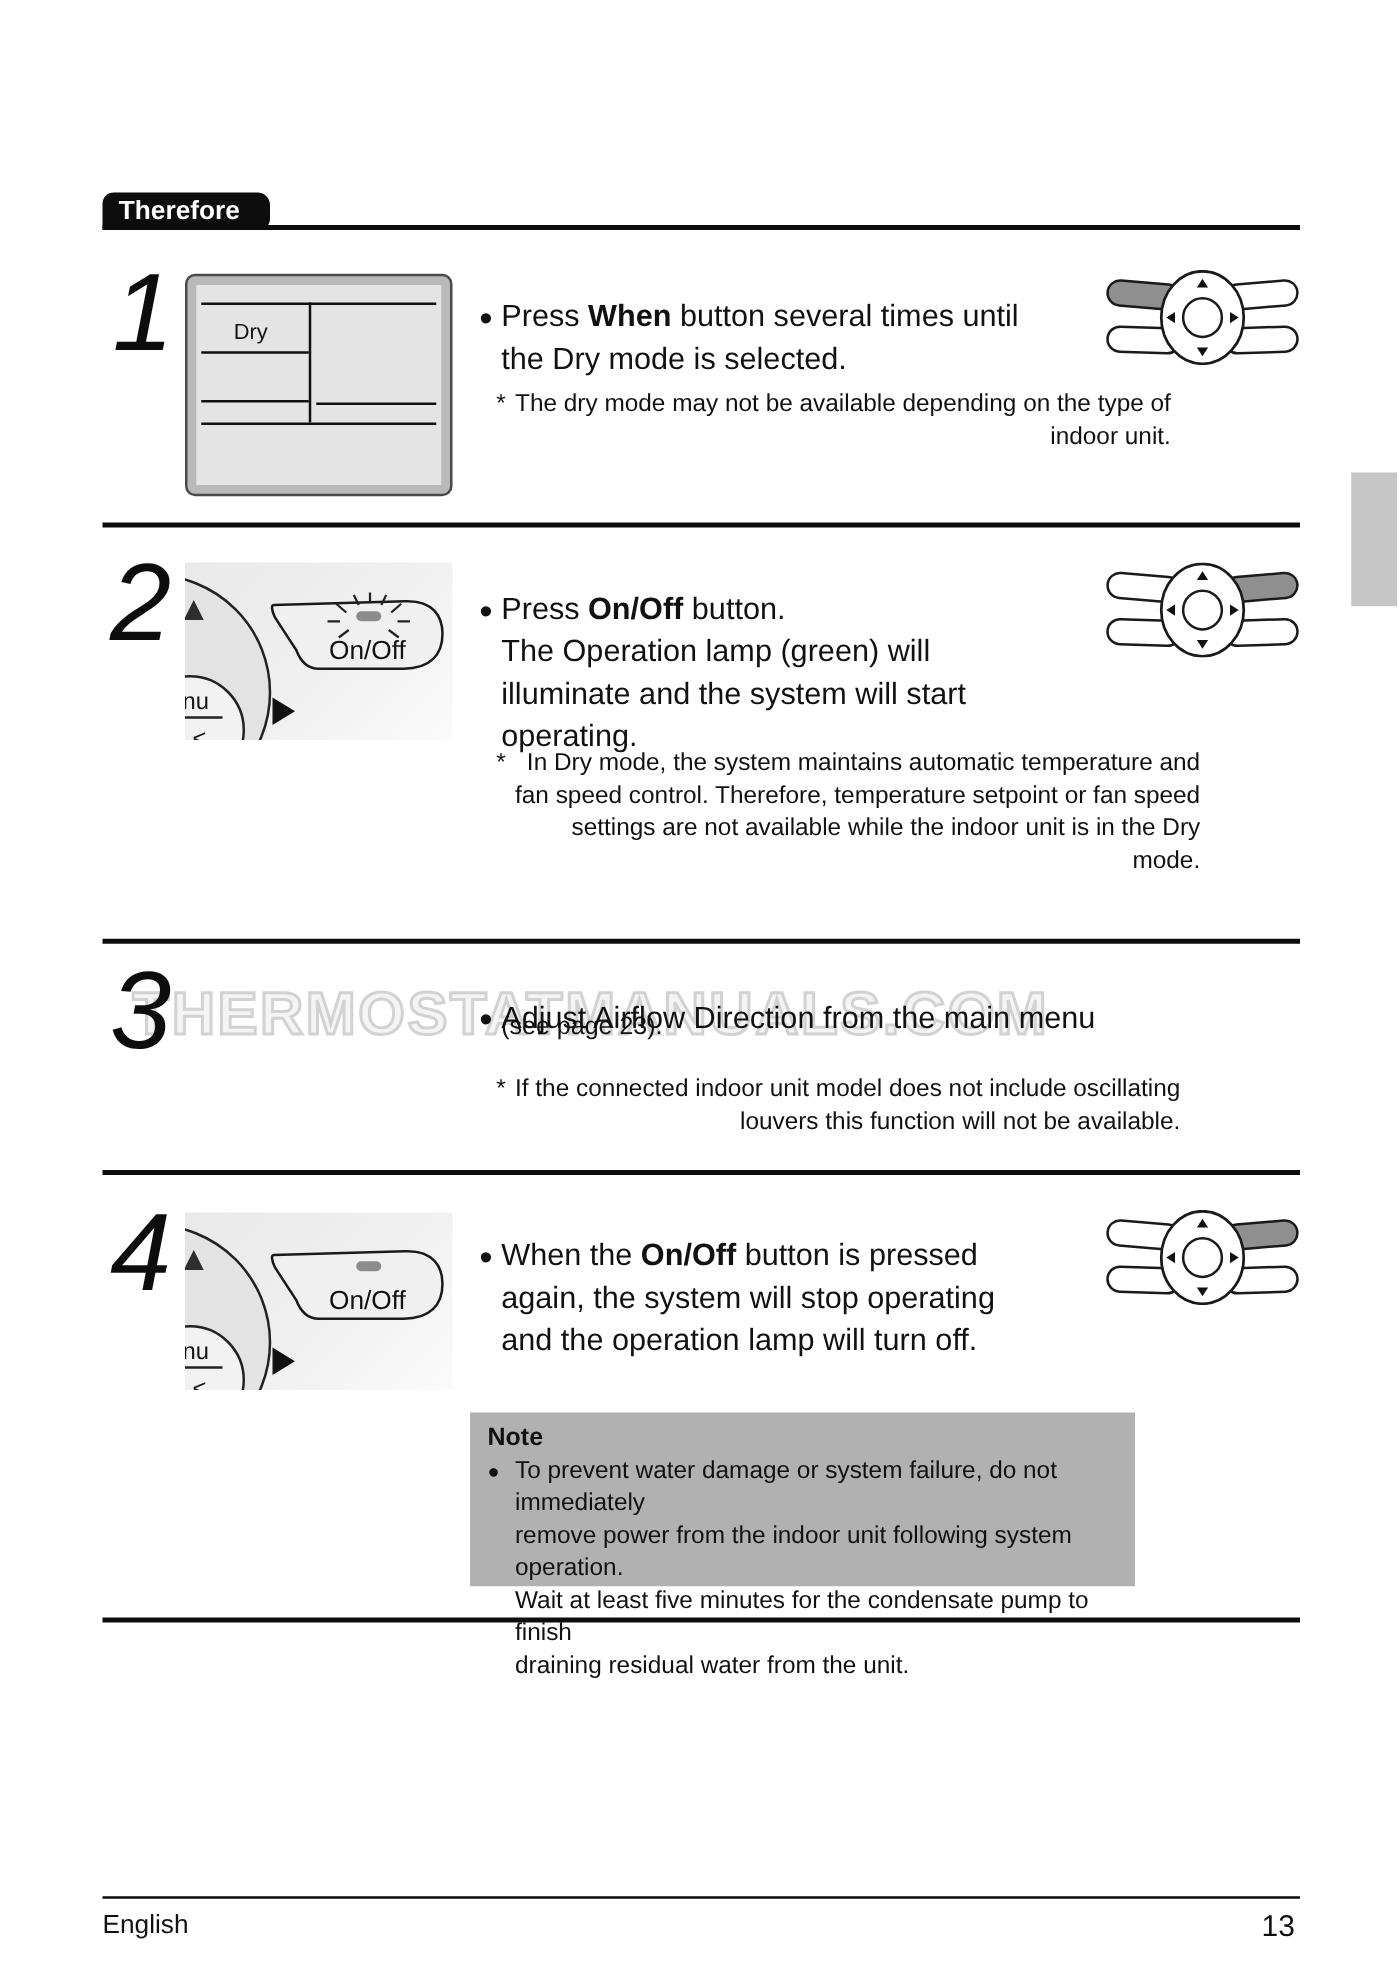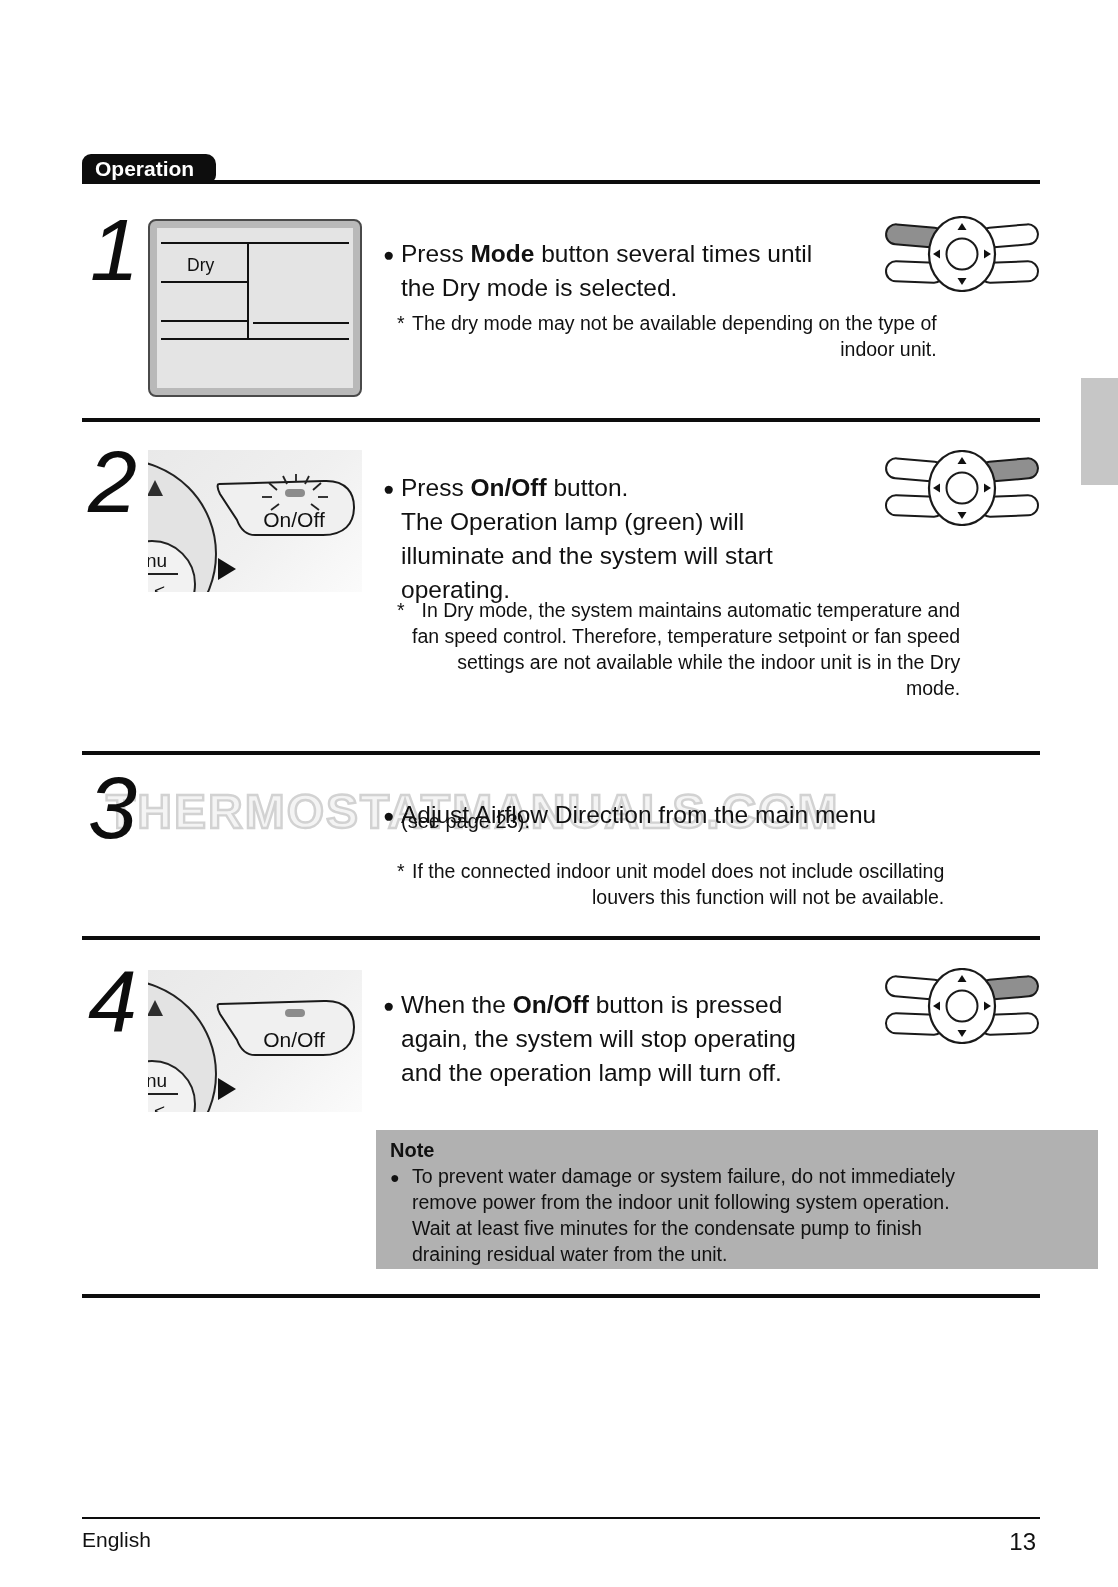--- a/index.html
+++ b/index.html
@@ -54,57 +54,57 @@
     position:absolute;left:148px;width:214px;height:142px;overflow:hidden;
     background:linear-gradient(135deg,#e9e9e9 0%,#f0f0f0 55%,#fbfbfb 100%);
   }
   
   .remote{position:absolute;left:884px;width:156px;height:76px;}
   .remote .pill{fill:#ffffff;stroke:#1a1a1a;stroke-width:2;}
   .remote.hl-top-left .pill-tl{fill:#8f8f8f;}
   .remote.hl-top-right .pill-tr{fill:#8f8f8f;}
   
   .note-box{
-    position:absolute;left:376px;top:1130px;width:722px;height:139px;background:#b1b1b1;
+    position:absolute;left:376px;top:1130px;width:532px;height:139px;background:#b1b1b1;
     box-sizing:border-box;padding:7px 14px;z-index:2;
   }
   .note-box-title{font-size:20px;font-weight:bold;line-height:26px;}
   .note-box-body{display:flex;font-size:19.5px;line-height:26px;}
   .note-box-body .dot{width:22px;flex:none;text-align:left;font-size:16px;padding-top:2px;}
   .note-box-body .body-text{white-space:pre-line;}
   
   .footer-lang{position:absolute;left:82px;top:1528px;font-size:21px;}
   .footer-page{position:absolute;right:82px;top:1528px;font-size:24px;}
 </style>
 </head>
 <body>
 
 <div class="page">
 
-  <div class="section-badge">Operation</div>
+  <div class="section-badge">Therefore</div>
   <div class="rule" style="top:180px"></div>
   <div class="side-tab"></div>
 
   <div class="watermark">THERMOSTATMANUALS.COM</div>
 
   <div class="step-number" style="left:90px;top:206px">1</div>
 
   <div class="lcd">
     <div class="lcd-screen">
       <div class="lcd-line" style="left:4px;top:14px;width:188px;height:2px"></div>
       <div class="lcd-line" style="left:90px;top:14px;width:2px;height:96px"></div>
       <div class="lcd-mode">Dry</div>
       <div class="lcd-line" style="left:4px;top:53px;width:86px;height:1.5px"></div>
       <div class="lcd-line" style="left:4px;top:92px;width:86px;height:1.5px"></div>
       <div class="lcd-line" style="left:96px;top:94px;width:96px;height:1.5px"></div>
       <div class="lcd-line" style="left:4px;top:110px;width:188px;height:2px"></div>
     </div>
   </div>
 
-  <p class="bullet" style="top:212px"><span class="dot">●</span><span>Press </span><b>Mode</b><span> button several times until
+  <p class="bullet" style="top:212px"><span class="dot">●</span><span>Press </span><b>When</b><span> button several times until
 the Dry mode is selected.</span></p>
 
   <div class="note" style="top:310px">
     <span class="star">*</span>
     <span class="note-text">The dry mode may not be available depending on the type of
 indoor unit.</span>
   </div>
 
   <svg class="remote hl-top-left" style="top:216px" viewBox="0 0 156 76">
     <rect class="pill pill-tl" x="2" y="10" width="58" height="20" rx="10" transform="rotate(5 31 20)"></rect>

